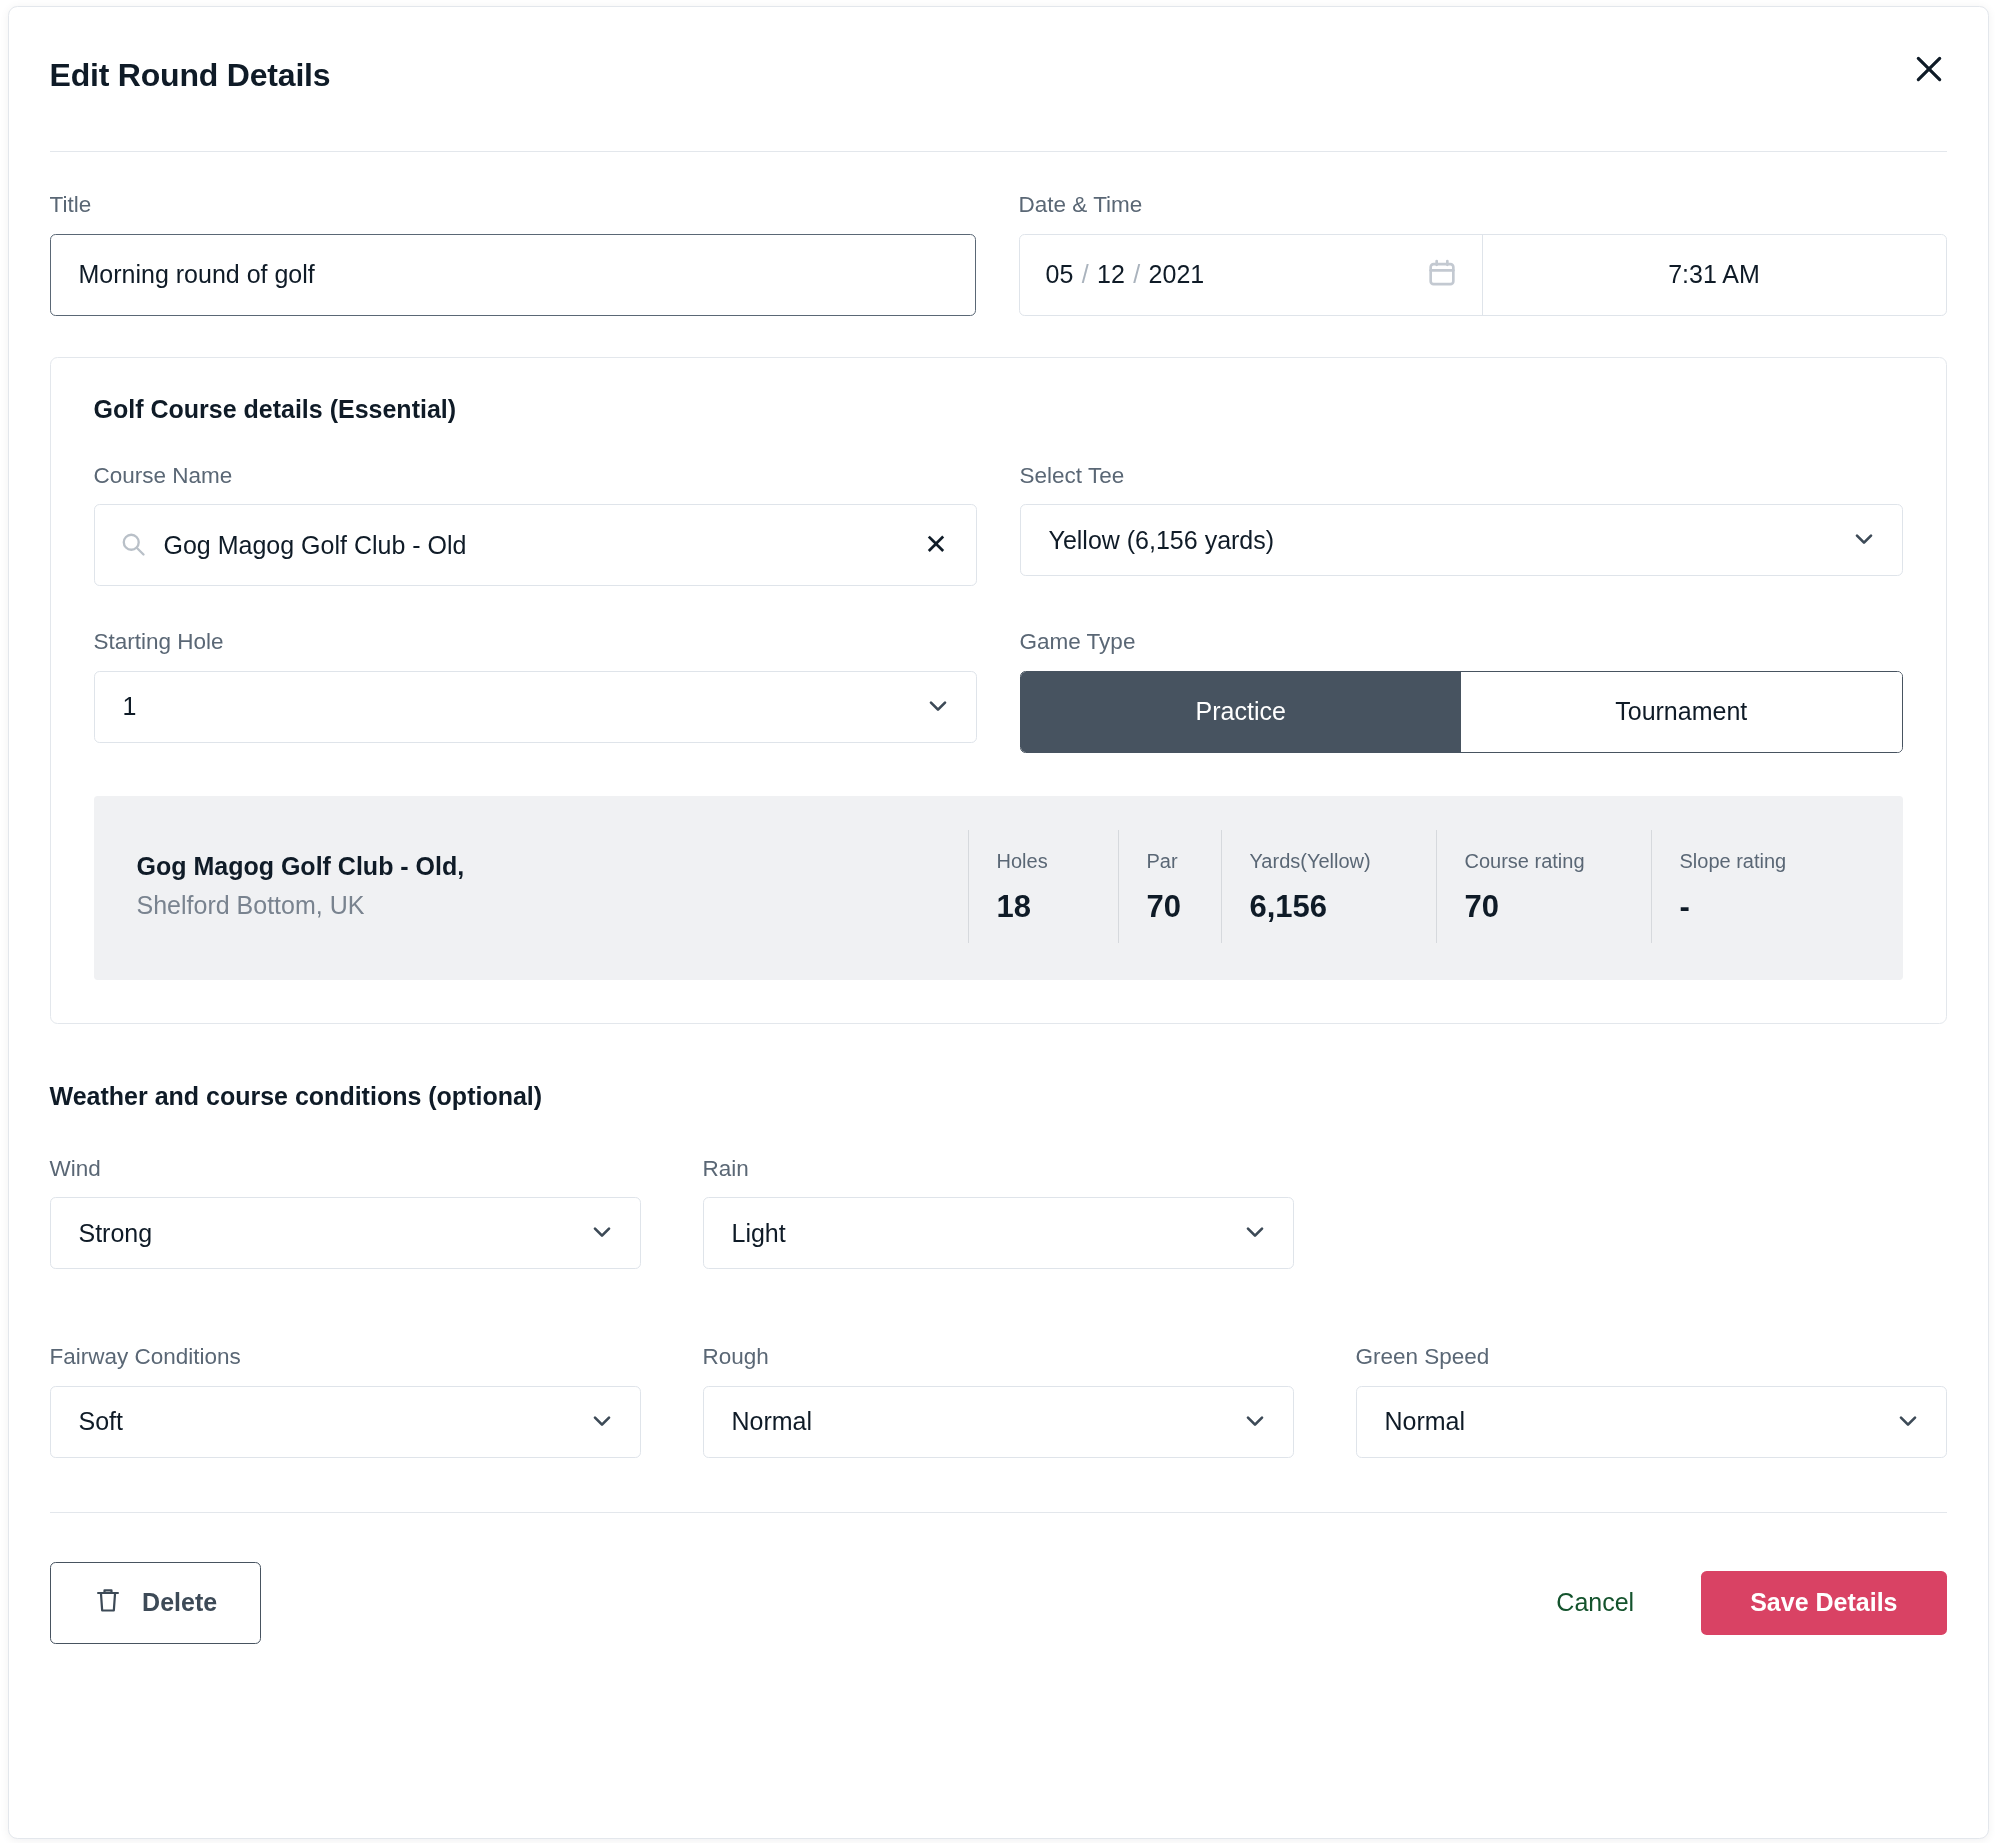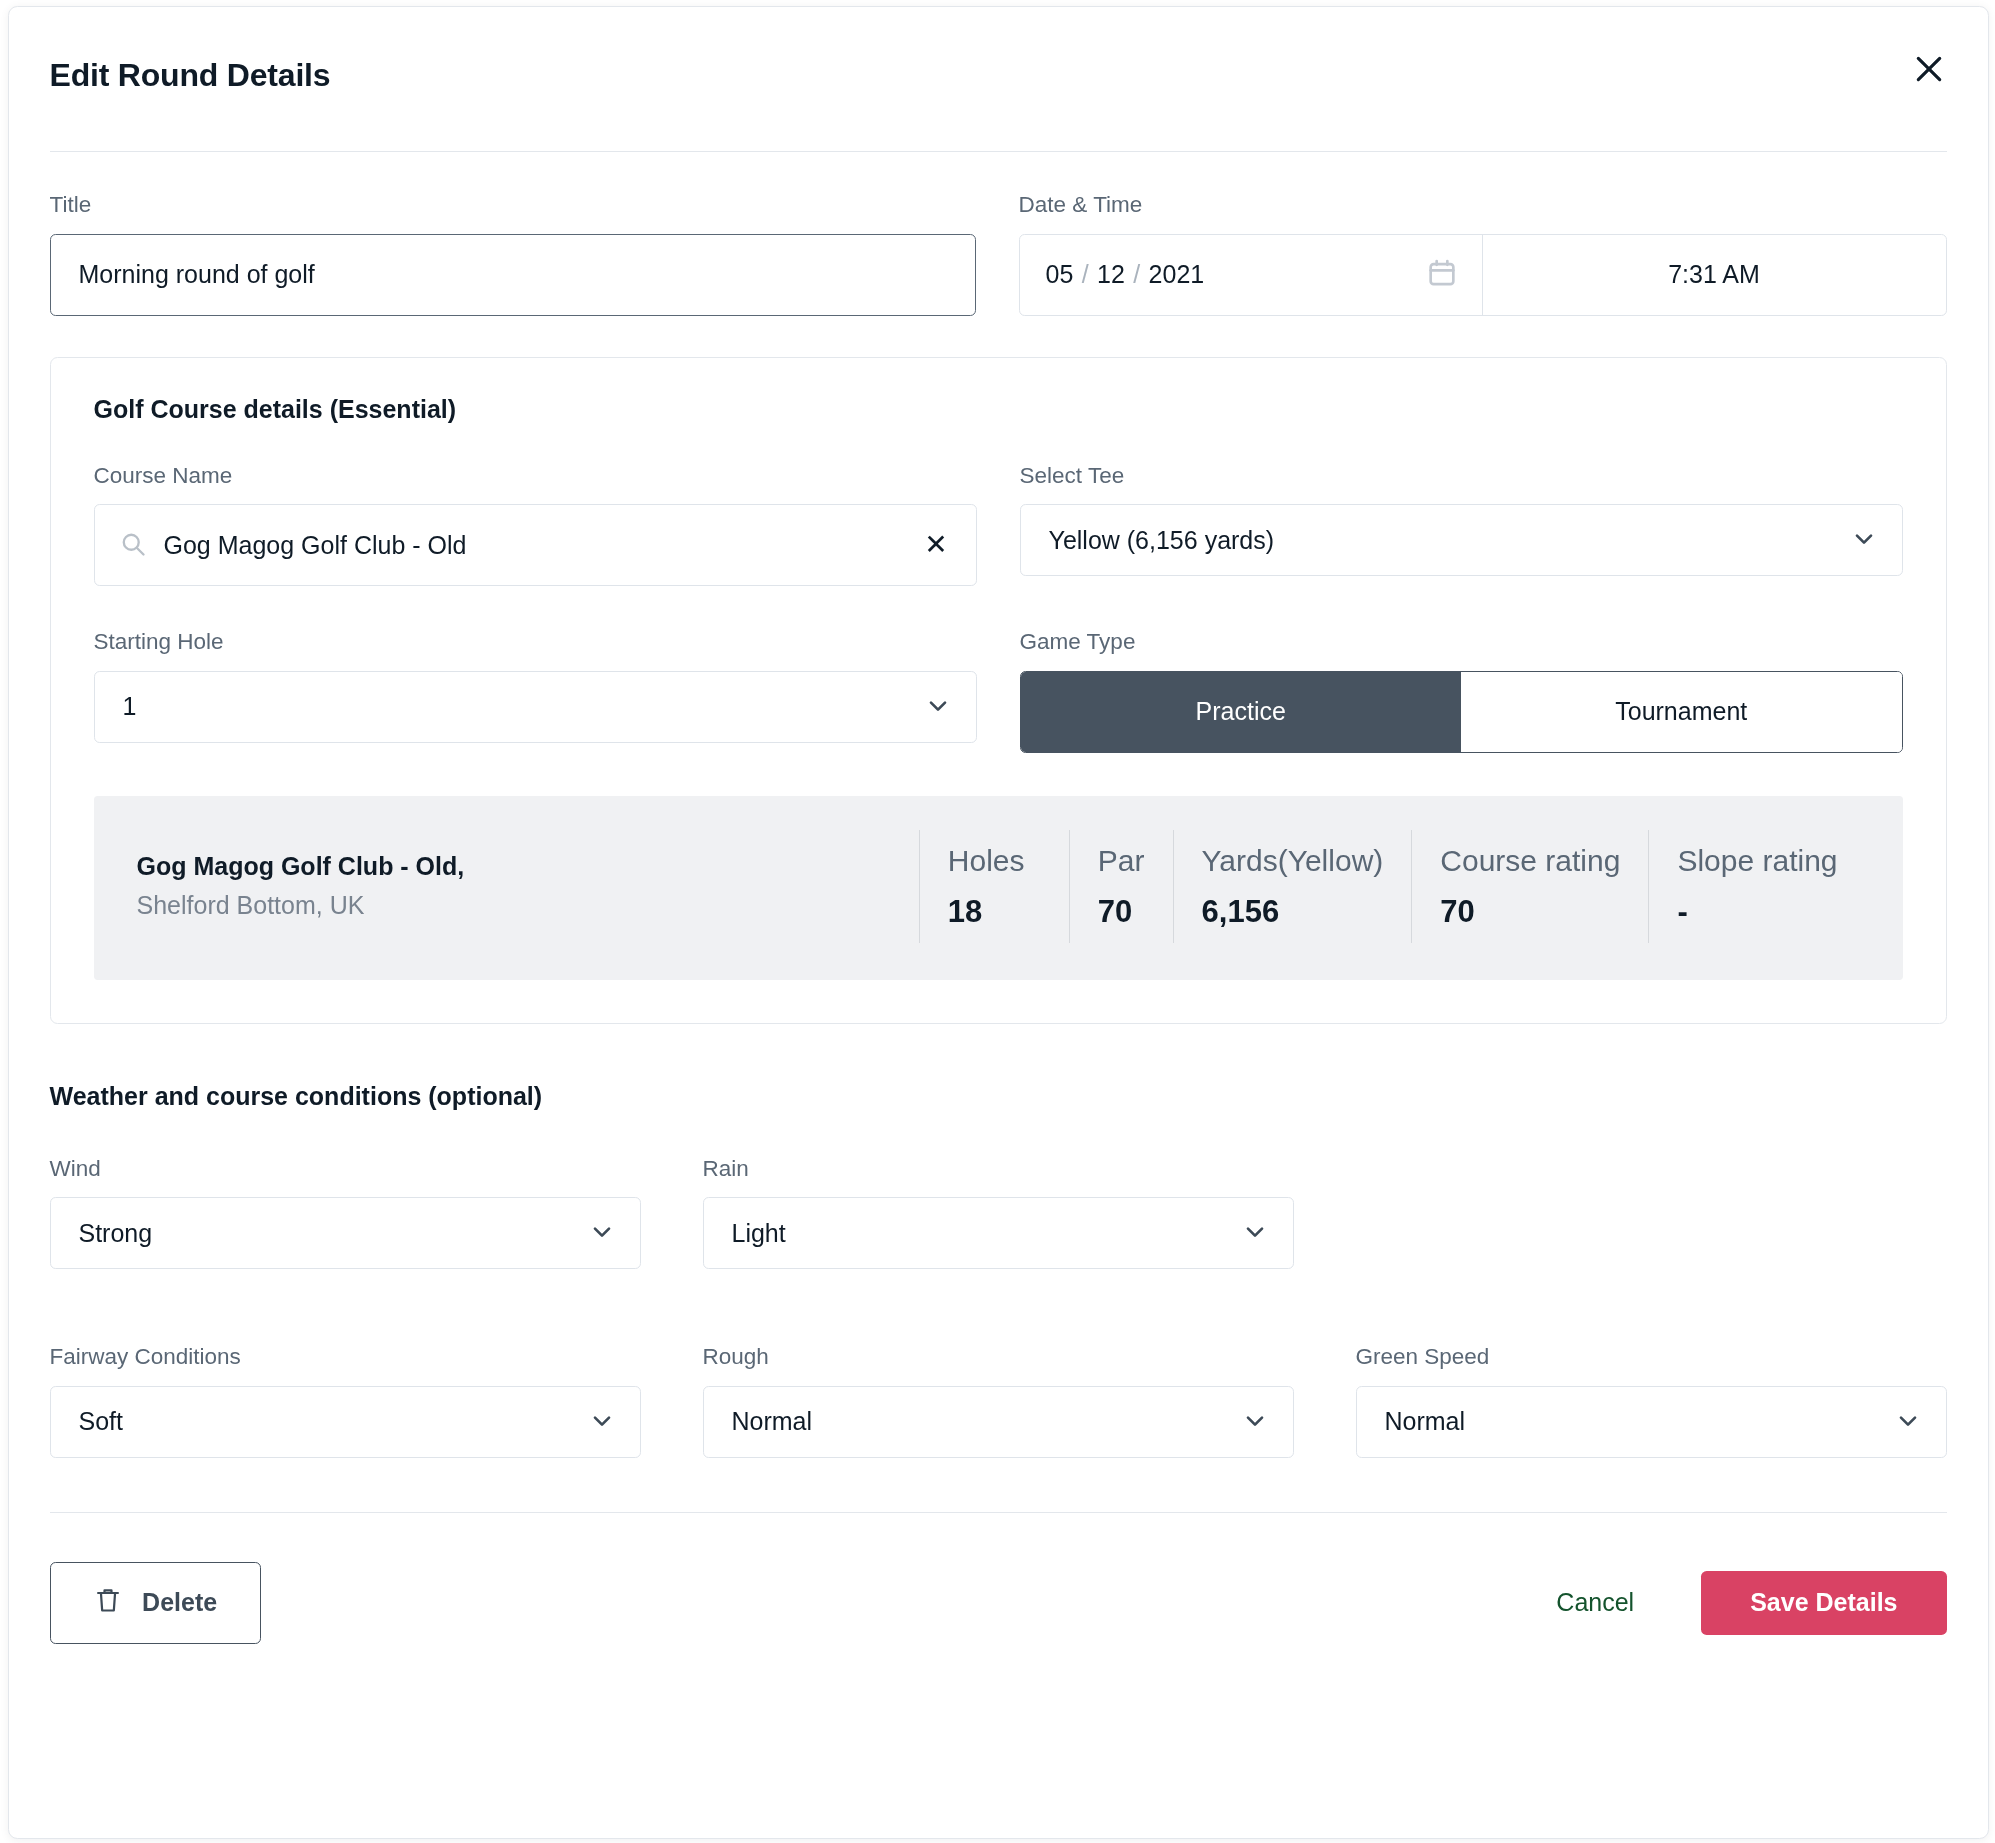--- a/index.html
+++ b/index.html
@@ -279,21 +279,21 @@
     flex: none;
     border-left: 0.9px solid #d6d9dd;
     padding: 13px 0 13px 0;
     display: flex;
     flex-direction: column;
     align-items: center;
     justify-content: center;
     min-width: 112px;
   }
   .stat-label {
-    font-size: 30px;
+    font-size: 20px;
     color: #5a6775;
     line-height: 1;
     white-space: nowrap;
     padding: 0 28px;
   }
   .stat-value {
     font-size: 31px;
     font-weight: bold;
     color: #0f1b27;
     line-height: 1;

